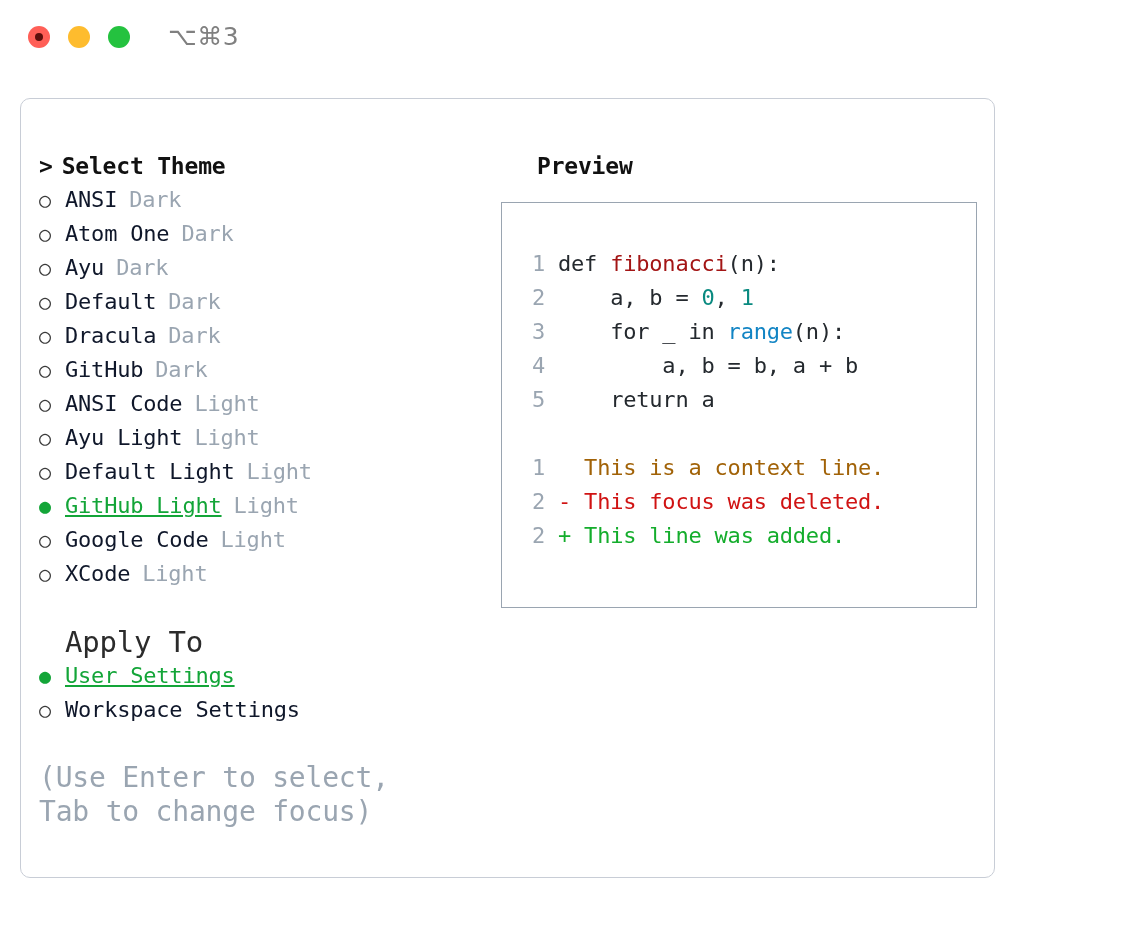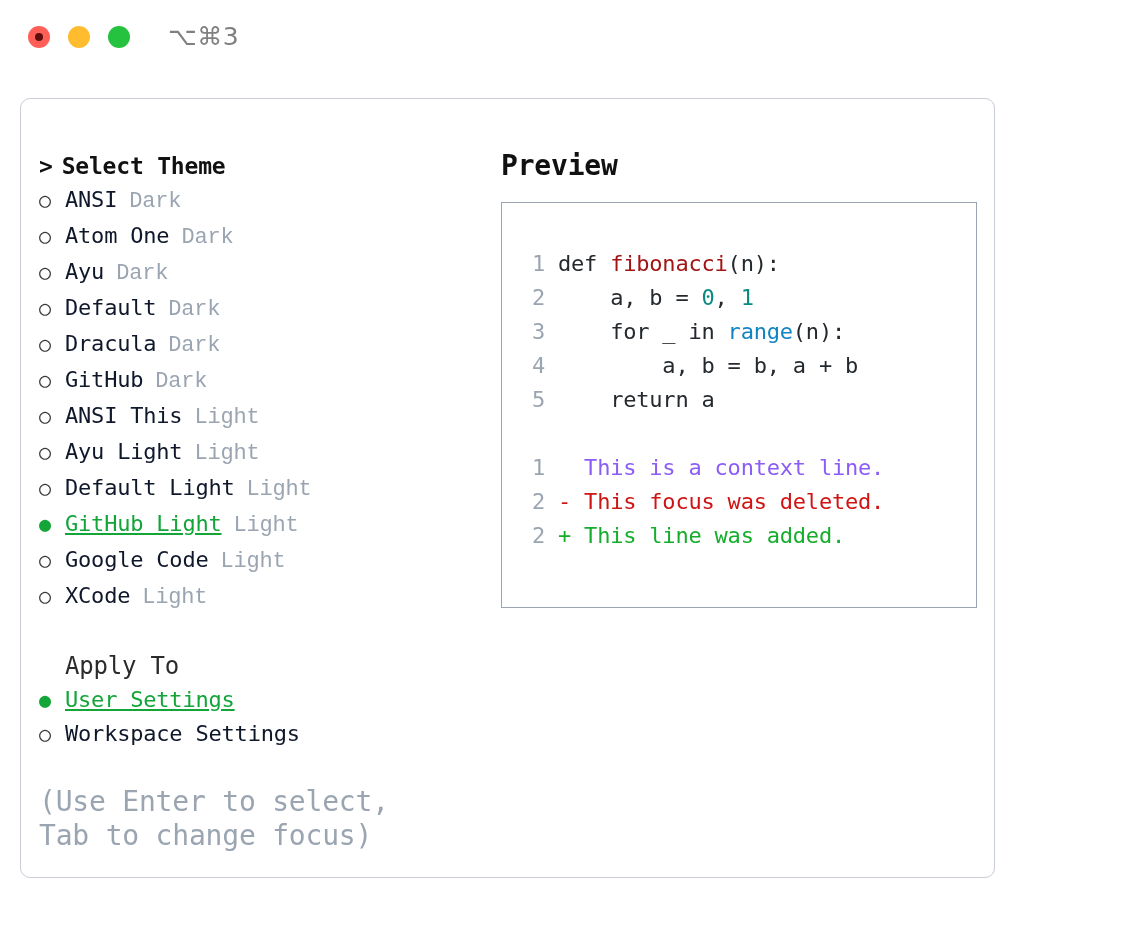--- a/index.html
+++ b/index.html
@@ -119,27 +119,26 @@
     font-size: 20px;
   }
   .bullet.sel { color: #13a538; }
   .opt-label {
     color: #0f172a;
   }
   .opt-row.selected .opt-label { color: #13a538; text-decoration: underline; }
   .opt-suffix {
     color: #9aa5b1;
     margin-left: 12px;
-    font-family: Liberation Mono, monospace;
   }
 
   .group-gap { height: 34px; }
 
   .apply-title {
-    font-size: 24px;
+    font-size: 29px;
     color: #2b2b2b;
     line-height: 34px;
     padding-left: 26px;
     white-space: nowrap;
     letter-spacing: -0.2px;
   }
 
   .hint {
     margin-top: 34px;
     font-size: 28px;
@@ -150,25 +149,26 @@
   }
 
   
   .right-col {
     position: absolute;
     left: 480px;
     top: 50px;
     width: 490px;
   }
   .preview-title {
-    font-size: 28px;
+    font-size: 23px;
     font-weight: bold;
     color: #111111;
     line-height: 34px;
     letter-spacing: -0.2px;
+    margin-left: 36px;
   }
   .preview-box {
     margin-top: 19px;
     width: 476px;
     height: 406px;
     border: 1.5px solid #9aa5b1;
     box-sizing: border-box;
     background: #ffffff;
     padding-top: 44px;
     padding-left: 17px;
@@ -191,21 +191,21 @@
   }
   .code-text { color: #24292e; }
 
   .tok-func { color: #a31515; }
   .tok-num  { color: #0a8a80; }
   .tok-call { color: #1184c4; }
   .tok-plain{ color: #24292e; }
 
   .blank-line { height: 34px; }
 
-  .diff-ctx  { color: #8b5cf6; }
+  .diff-ctx  { color: #a16207; }
   .diff-del  { color: #d01313; }
   .diff-add  { color: #14ad2c; }
 </style>
 </head>
 <body>
 
 <div class="window">
 
   <div class="titlebar">
     <div class="traffic">
@@ -256,21 +256,21 @@
         </div>
 
         <div class="opt-row">
           <span class="bullet">○</span>
           <span class="opt-label">GitHub</span>
           <span class="opt-suffix">Dark</span>
         </div>
 
         <div class="opt-row">
           <span class="bullet">○</span>
-          <span class="opt-label">ANSI This</span>
+          <span class="opt-label">ANSI Code</span>
           <span class="opt-suffix">Light</span>
         </div>
 
         <div class="opt-row">
           <span class="bullet">○</span>
           <span class="opt-label">Ayu Light</span>
           <span class="opt-suffix">Light</span>
         </div>
 
         <div class="opt-row">

